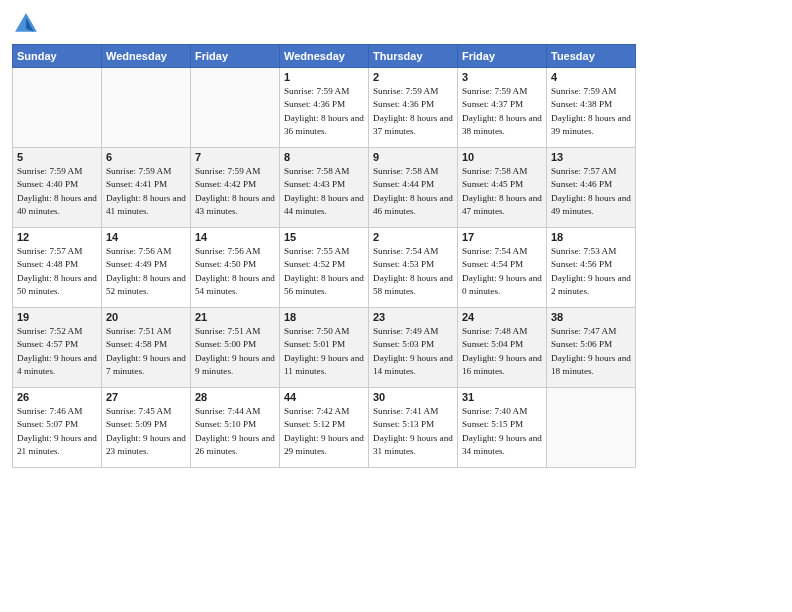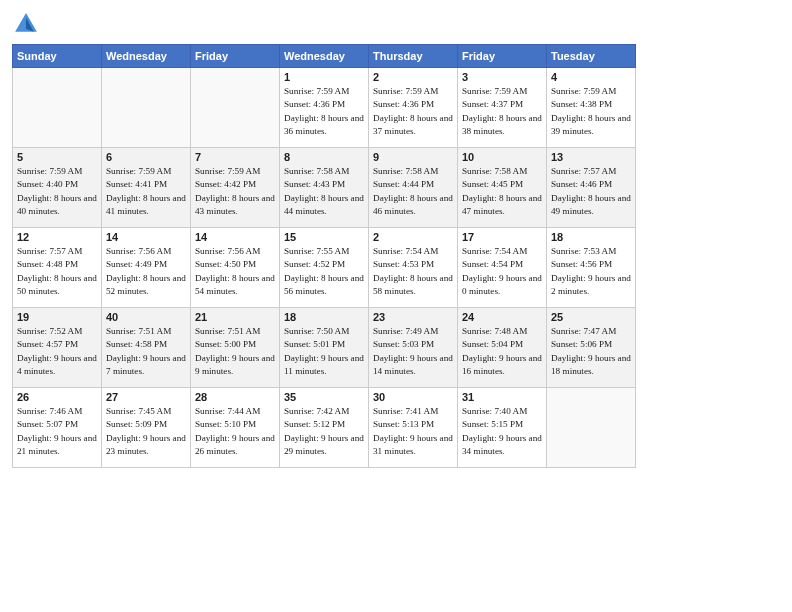--- a/index.html
+++ b/index.html
@@ -205,59 +205,59 @@
             <span class="day-num">18</span>
             <div class="day-info">Sunrise: 7:53 AM<br>Sunset: 4:56 PM<br>Daylight: 9 hours and 2 minutes.</div>
           </td>
         </tr>
         <tr>
           <td>
             <span class="day-num">19</span>
             <div class="day-info">Sunrise: 7:52 AM<br>Sunset: 4:57 PM<br>Daylight: 9 hours and 4 minutes.</div>
           </td>
           <td>
-            <span class="day-num">40</span>
+            <span class="day-num">20</span>
             <div class="day-info">Sunrise: 7:51 AM<br>Sunset: 4:58 PM<br>Daylight: 9 hours and 7 minutes.</div>
           </td>
           <td>
             <span class="day-num">21</span>
             <div class="day-info">Sunrise: 7:51 AM<br>Sunset: 5:00 PM<br>Daylight: 9 hours and 9 minutes.</div>
           </td>
           <td>
             <span class="day-num">18</span>
             <div class="day-info">Sunrise: 7:50 AM<br>Sunset: 5:01 PM<br>Daylight: 9 hours and 11 minutes.</div>
           </td>
           <td>
             <span class="day-num">23</span>
             <div class="day-info">Sunrise: 7:49 AM<br>Sunset: 5:03 PM<br>Daylight: 9 hours and 14 minutes.</div>
           </td>
           <td>
             <span class="day-num">24</span>
             <div class="day-info">Sunrise: 7:48 AM<br>Sunset: 5:04 PM<br>Daylight: 9 hours and 16 minutes.</div>
           </td>
           <td>
-            <span class="day-num">25</span>
+            <span class="day-num">38</span>
             <div class="day-info">Sunrise: 7:47 AM<br>Sunset: 5:06 PM<br>Daylight: 9 hours and 18 minutes.</div>
           </td>
         </tr>
         <tr>
           <td>
             <span class="day-num">26</span>
             <div class="day-info">Sunrise: 7:46 AM<br>Sunset: 5:07 PM<br>Daylight: 9 hours and 21 minutes.</div>
           </td>
           <td>
             <span class="day-num">27</span>
             <div class="day-info">Sunrise: 7:45 AM<br>Sunset: 5:09 PM<br>Daylight: 9 hours and 23 minutes.</div>
           </td>
           <td>
             <span class="day-num">28</span>
             <div class="day-info">Sunrise: 7:44 AM<br>Sunset: 5:10 PM<br>Daylight: 9 hours and 26 minutes.</div>
           </td>
           <td>
-            <span class="day-num">35</span>
+            <span class="day-num">44</span>
             <div class="day-info">Sunrise: 7:42 AM<br>Sunset: 5:12 PM<br>Daylight: 9 hours and 29 minutes.</div>
           </td>
           <td>
             <span class="day-num">30</span>
             <div class="day-info">Sunrise: 7:41 AM<br>Sunset: 5:13 PM<br>Daylight: 9 hours and 31 minutes.</div>
           </td>
           <td>
             <span class="day-num">31</span>
             <div class="day-info">Sunrise: 7:40 AM<br>Sunset: 5:15 PM<br>Daylight: 9 hours and 34 minutes.</div>
           </td>

